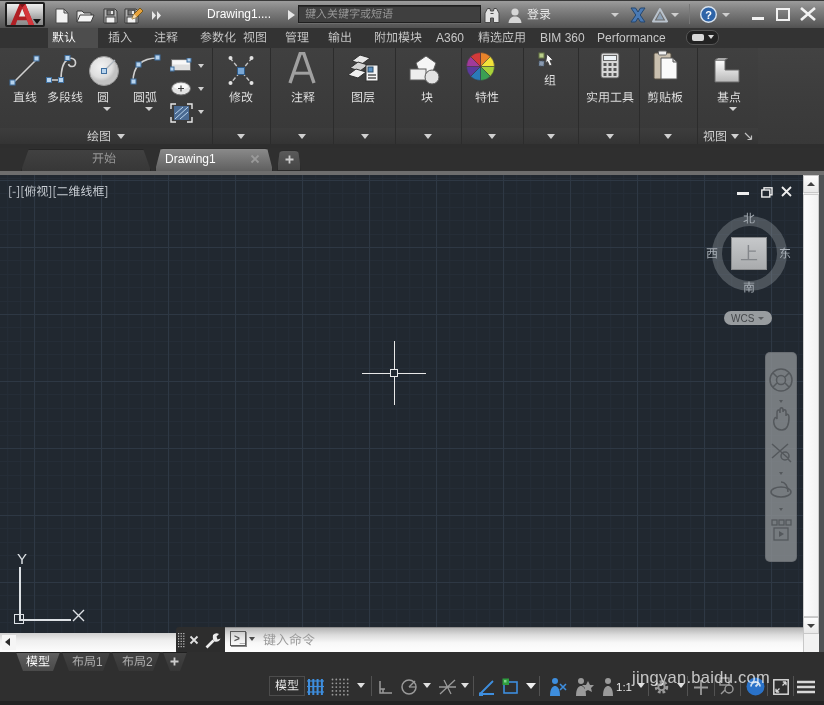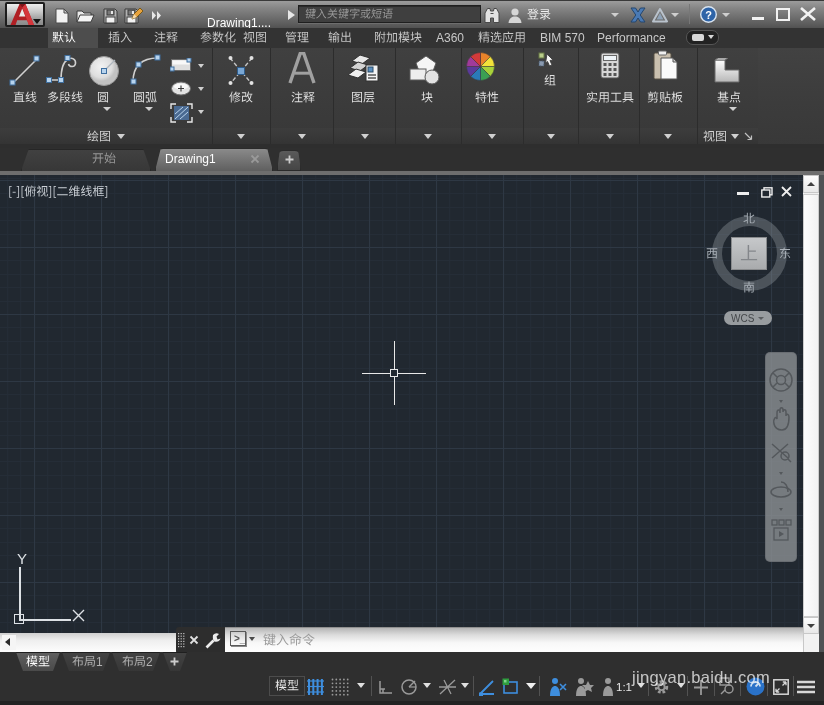--- a/index.html
+++ b/index.html
@@ -49,21 +49,21 @@
     <svg width="12" height="12" viewBox="0 0 12 12">
 <path d="M1 11 L3 6 L9 0 L12 3 L6 9 Z" fill="#e8a33d" stroke="#7a5a1a"></path>
 <path d="M1 11 L3 6 L6 9 Z" fill="#f5d9a8"></path>
     </svg>
   </div>
 <div style="position:absolute;left:151px;top:11px;width:12px;height:9px;">
     <svg width="12" height="9" viewBox="0 0 12 9">
 <path d="M1 0 L5 4.5 L1 9 Z M6 0 L10 4.5 L6 9 Z" fill="#e8e8e8"></path>
     </svg>
   </div>
-<div class="t" style="position:absolute;left:207px;top:16px;font-size:12px;color:#fff">Drawing1....</div>
+<div class="t" style="position:absolute;left:207px;top:7px;font-size:12px;color:#fff">Drawing1....</div>
 <div style="position:absolute;left:288px;top:10px;width:0px;height:0px;border-top:5px solid transparent;border-bottom:5px solid transparent;border-left:7px solid #e8e8e8"></div>
 <div style="position:absolute;left:298px;top:5px;width:183px;height:18px;background:#3f3f3f;border:1px solid #1f1f1f;box-shadow:inset 0 1px 0 #2a2a2a,0 1px 0 #6e6e6e"></div>
 <div style="position:absolute;left:305px;top:8px;transform:skewX(-6deg);">
     <svg width="88.0" height="12.3" viewBox="0 0 88.0 12.3">
       <g fill="#9a9a9a" transform="translate(0,9.7) scale(0.011000)">
         <path transform="translate(0,0)" d="M51 -346V-278H165V-83C165 -36 132 -1 115 12C128 25 148 52 156 68C170 49 194 31 350 -78C342 -90 332 -116 327 -135L229 -69V-278H340V-346H229V-482H330V-548H92C116 -581 138 -618 158 -659H334V-728H188C201 -760 213 -793 222 -826L156 -843C129 -742 82 -645 26 -580C40 -566 62 -534 70 -520L89 -544V-482H165V-346ZM578 -761V-706H697V-626H553V-568H697V-487H578V-431H697V-355H575V-296H697V-214H550V-155H697V-32H757V-155H942V-214H757V-296H920V-355H757V-431H904V-568H965V-626H904V-761H757V-837H697V-761ZM757 -568H848V-487H757ZM757 -626V-706H848V-626ZM367 -408C367 -413 374 -419 382 -425H488C480 -344 467 -273 449 -212C434 -247 420 -287 409 -334L358 -313C376 -243 398 -185 423 -138C390 -60 345 -4 289 32C302 46 318 69 327 85C383 46 428 -6 463 -76C552 39 673 66 811 66H942C946 48 955 18 965 1C932 2 839 2 815 2C689 2 572 -23 490 -139C522 -229 543 -342 552 -485L515 -490L504 -489H441C483 -566 525 -665 559 -764L517 -792L497 -782H353V-712H473C444 -626 406 -546 392 -522C376 -491 353 -464 336 -460C346 -447 361 -421 367 -408Z"></path>
         <path transform="translate(1000,0)" d="M295 -755C361 -709 412 -653 456 -591C391 -306 266 -103 41 13C61 27 96 58 110 73C313 -45 441 -229 517 -491C627 -289 698 -58 927 70C931 46 951 6 964 -15C631 -214 661 -590 341 -819Z"></path>
         <path transform="translate(2000,0)" d="M224 -799C265 -746 307 -675 324 -627H129V-552H461V-430C461 -412 460 -393 459 -374H68V-300H444C412 -192 317 -77 48 13C68 30 93 62 102 79C360 -11 470 -127 515 -243C599 -88 729 21 907 74C919 51 942 18 960 1C777 -44 640 -152 565 -300H935V-374H544L546 -429V-552H881V-627H683C719 -681 759 -749 792 -809L711 -836C686 -774 640 -687 600 -627H326L392 -663C373 -710 330 -780 287 -831Z"></path>
         <path transform="translate(3000,0)" d="M51 -346V-278H165V-83C165 -36 132 -1 115 12C128 25 148 52 156 68C170 49 194 31 350 -78C342 -90 332 -116 327 -135L229 -69V-278H340V-346H229V-482H330V-548H92C116 -581 138 -618 158 -659H334V-728H188C201 -760 213 -793 222 -826L156 -843C129 -742 82 -645 26 -580C40 -566 62 -534 70 -520L89 -544V-482H165V-346ZM578 -761V-706H697V-626H553V-568H697V-487H578V-431H697V-355H575V-296H697V-214H550V-155H697V-32H757V-155H942V-214H757V-296H920V-355H757V-431H904V-568H965V-626H904V-761H757V-837H697V-761ZM757 -568H848V-487H757ZM757 -626V-706H848V-626ZM367 -408C367 -413 374 -419 382 -425H488C480 -344 467 -273 449 -212C434 -247 420 -287 409 -334L358 -313C376 -243 398 -185 423 -138C390 -60 345 -4 289 32C302 46 318 69 327 85C383 46 428 -6 463 -76C552 39 673 66 811 66H942C946 48 955 18 965 1C932 2 839 2 815 2C689 2 572 -23 490 -139C522 -229 543 -342 552 -485L515 -490L504 -489H441C483 -566 525 -665 559 -764L517 -792L497 -782H353V-712H473C444 -626 406 -546 392 -522C376 -491 353 -464 336 -460C346 -447 361 -421 367 -408Z"></path>
         <path transform="translate(4000,0)" d="M460 -363V-300H69V-228H460V-14C460 0 455 5 437 6C419 6 354 6 287 4C300 24 314 58 319 79C404 79 457 78 492 67C528 54 539 32 539 -12V-228H930V-300H539V-337C627 -384 717 -452 779 -516L728 -555L711 -551H233V-480H635C584 -436 519 -392 460 -363ZM424 -824C443 -798 462 -765 475 -736H80V-529H154V-664H843V-529H920V-736H563C549 -769 523 -814 497 -847Z"></path>
@@ -194,21 +194,21 @@
     <svg width="48.0" height="13.4" viewBox="0 0 48.0 13.4">
       <g fill="#c8c8c8" transform="translate(0,10.6) scale(0.012000)">
         <path transform="translate(0,0)" d="M51 -762C77 -693 101 -602 106 -543L161 -556C154 -616 131 -706 103 -775ZM328 -779C315 -712 286 -614 264 -555L311 -540C336 -596 367 -689 391 -763ZM41 -504V-434H170C139 -324 83 -192 30 -121C42 -101 62 -68 69 -45C110 -104 150 -198 182 -294V78H251V-319C281 -266 316 -201 330 -167L381 -224C361 -256 277 -381 251 -412V-434H363V-504H251V-837H182V-504ZM636 -840V-759H426V-701H636V-639H451V-584H636V-517H398V-458H960V-517H707V-584H912V-639H707V-701H934V-759H707V-840ZM823 -341V-266H532V-341ZM460 -398V79H532V-84H823V2C823 13 819 17 806 17C794 18 753 18 707 16C717 34 726 60 729 79C792 79 833 78 860 68C886 57 893 39 893 2V-398ZM532 -212H823V-137H532Z"></path>
         <path transform="translate(1000,0)" d="M61 -765C119 -716 187 -646 216 -597L278 -644C246 -692 177 -760 118 -806ZM446 -810C422 -721 380 -633 326 -574C344 -565 376 -545 390 -534C413 -562 435 -597 455 -636H603V-490H320V-423H501C484 -292 443 -197 293 -144C309 -130 331 -102 339 -83C507 -149 557 -264 576 -423H679V-191C679 -115 696 -93 771 -93C786 -93 854 -93 869 -93C932 -93 952 -125 959 -252C938 -257 907 -268 893 -282C890 -177 886 -163 861 -163C847 -163 792 -163 782 -163C756 -163 753 -166 753 -191V-423H951V-490H678V-636H909V-701H678V-836H603V-701H485C498 -731 509 -763 518 -795ZM251 -456H56V-386H179V-83C136 -63 90 -27 45 15L95 80C152 18 206 -34 243 -34C265 -34 296 -5 335 19C401 58 484 68 600 68C698 68 867 63 945 58C946 36 958 -1 966 -20C867 -10 715 -3 601 -3C495 -3 411 -9 349 -46C301 -74 278 -98 251 -100Z"></path>
         <path transform="translate(2000,0)" d="M264 -490C305 -382 353 -239 372 -146L443 -175C421 -268 373 -407 329 -517ZM481 -546C513 -437 550 -295 564 -202L636 -224C621 -317 584 -456 549 -565ZM468 -828C487 -793 507 -747 521 -711H121V-438C121 -296 114 -97 36 45C54 52 88 74 102 87C184 -62 197 -286 197 -438V-640H942V-711H606C593 -747 565 -804 541 -848ZM209 -39V33H955V-39H684C776 -194 850 -376 898 -542L819 -571C781 -398 704 -194 607 -39Z"></path>
         <path transform="translate(3000,0)" d="M153 -770V-407C153 -266 143 -89 32 36C49 45 79 70 90 85C167 0 201 -115 216 -227H467V71H543V-227H813V-22C813 -4 806 2 786 3C767 4 699 5 629 2C639 22 651 55 655 74C749 75 807 74 841 62C875 50 887 27 887 -22V-770ZM227 -698H467V-537H227ZM813 -698V-537H543V-698ZM227 -466H467V-298H223C226 -336 227 -373 227 -407ZM813 -466V-298H543V-466Z"></path>
       </g>
     </svg>
   </div>
 <div class="t" style="position:absolute;left:436px;top:31px;font-size:12px;color:#c8c8c8">A360</div>
-<div class="t" style="position:absolute;left:540px;top:31px;font-size:12px;color:#c8c8c8">BIM 570</div>
+<div class="t" style="position:absolute;left:540px;top:31px;font-size:12px;color:#c8c8c8">BIM 360</div>
 <div class="t" style="position:absolute;left:597px;top:31px;font-size:12px;color:#c8c8c8">Performance</div>
 <div style="position:absolute;left:686px;top:30px;width:33px;height:15px;background:#222;border:1px solid #555;border-radius:7px"></div>
 <div style="position:absolute;left:692px;top:34px;width:12px;height:7px;background:#d8d8d8;border-radius:2px"></div>
 <div style="position:absolute;left:708px;top:35px;width:0px;height:0px;border-left:3.5px solid transparent;border-right:3.5px solid transparent;border-top:4px solid #d8d8d8"></div>
 <div style="position:absolute;left:0px;top:48px;width:824px;height:100px;background:linear-gradient(180deg,#424242 0,#3c3c3c 55%,#383838 100%)"></div>
 <div style="position:absolute;left:0px;top:144px;width:824px;height:4px;background:#2e2e2e"></div>
 <div style="position:absolute;left:0px;top:48px;width:212px;height:96px;background:linear-gradient(180deg,#404040 0,#3b3b3b 60%,#383838 100%)"></div>
 <div style="position:absolute;left:213px;top:48px;width:57px;height:96px;background:linear-gradient(180deg,#404040 0,#3b3b3b 60%,#383838 100%)"></div>
 <div style="position:absolute;left:212px;top:48px;width:1px;height:96px;background:#2c2c2c"></div>
 <div style="position:absolute;left:271px;top:48px;width:62px;height:96px;background:linear-gradient(180deg,#404040 0,#3b3b3b 60%,#383838 100%)"></div>

